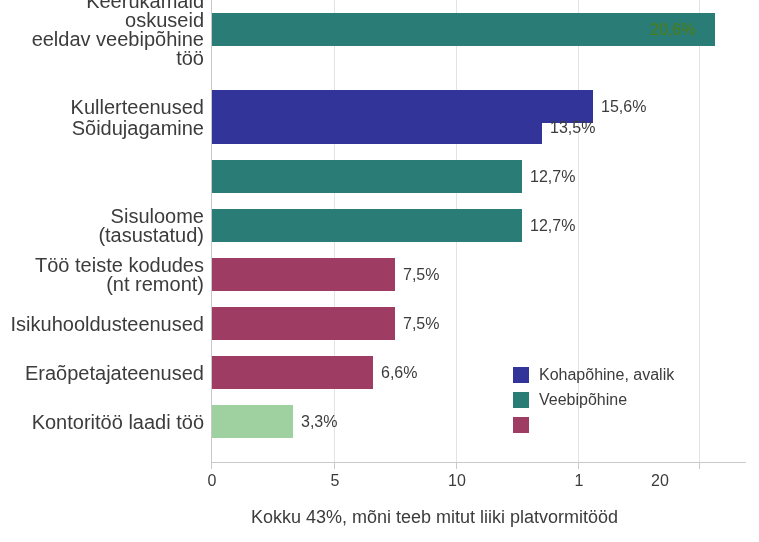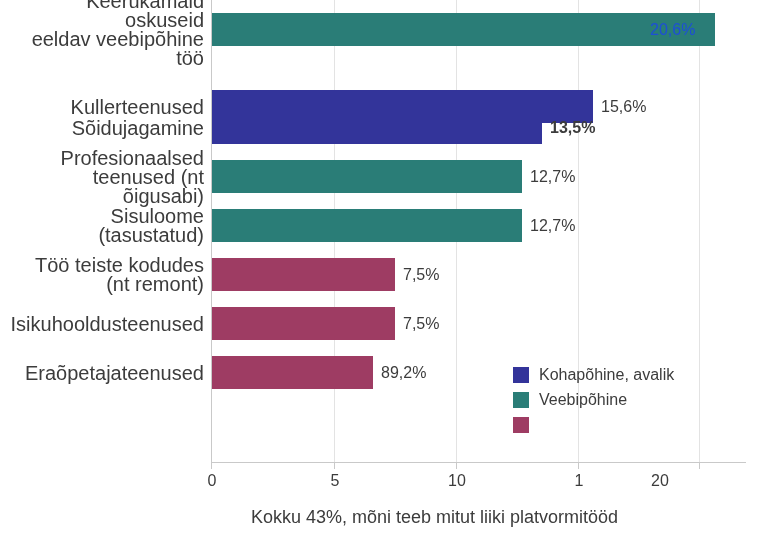--- a/index.html
+++ b/index.html
@@ -71,21 +71,21 @@
   }
   .bar-value {
     position: absolute;
     top: 50%;
     transform: translateY(-50%);
     font-size: 16px;
     color: #3c3c3c;
     white-space: nowrap;
   }
   .bar-value.inside {
-    color: #1d4ed8;
+    color: #4d7c0f;
   }
 
   
   .tick-mark {
     position: absolute;
     top: 462px;
     width: 1px;
     height: 7px;
     background: #c9c9c9;
   }
@@ -153,26 +153,24 @@
 
   <div class="row" style="top:62px;margin-top:28px;">
     <div class="row-label">Kullerteenused</div>
     <div class="bar" style="width:381px;background:#33349a;"></div>
     <div class="bar-value" style="left:601px;">15,6%</div>
   </div>
 
   <div class="row" style="top:111px;">
     <div class="row-label">Sõidujagamine</div>
     <div class="bar" style="width:330px;background:#33349a;"></div>
-    <div class="bar-value" style="left:550px;font-weight:bold;">13,5%</div>
+    <div class="bar-value" style="left:550px;">13,5%</div>
   </div>
 
   <div class="row" style="top:160px;">
-    <div class="row-label">Profesionaalsed
-teenused (nt õigusabi)</div>
     <div class="bar" style="width:310px;background:#2a7d77;"></div>
     <div class="bar-value" style="left:530px;">12,7%</div>
   </div>
 
   <div class="row" style="top:209px;border-radius:15px;">
     <div class="row-label">Sisuloome (tasustatud)</div>
     <div class="bar" style="width:310px;background:#2a7d77;"></div>
     <div class="bar-value" style="left:530px;">12,7%</div>
   </div>
 
@@ -185,23 +183,28 @@
 
   <div class="row" style="top:307px;">
     <div class="row-label">Isikuhooldusteenused</div>
     <div class="bar" style="width:183px;background:#9e3c63;"></div>
     <div class="bar-value" style="left:403px;">7,5%</div>
   </div>
 
   <div class="row" style="top:356px;">
     <div class="row-label">Eraõpetajateenused</div>
     <div class="bar" style="width:161px;background:#9e3c63;"></div>
-    <div class="bar-value" style="left:381px;">89,2%</div>
-  </div>
-
+    <div class="bar-value" style="left:381px;">6,6%</div>
+  </div>
+
+  <div class="row" style="top:405px;">
+    <div class="row-label">Kontoritöö laadi töö</div>
+    <div class="bar" style="width:81px;background:#9ed0a0;"></div>
+    <div class="bar-value" style="left:301px;">3,3%</div>
+  </div>
 
   <div class="legend">
     <div class="legend-item">
       <span class="legend-swatch" style="background:#33349a;"></span>
       <span class="legend-label">Kohapõhine, avalik</span>
     </div>
     <div class="legend-item">
       <span class="legend-swatch" style="background:#2a7d77;"></span>
       <span class="legend-label">Veebipõhine</span>
     </div>

